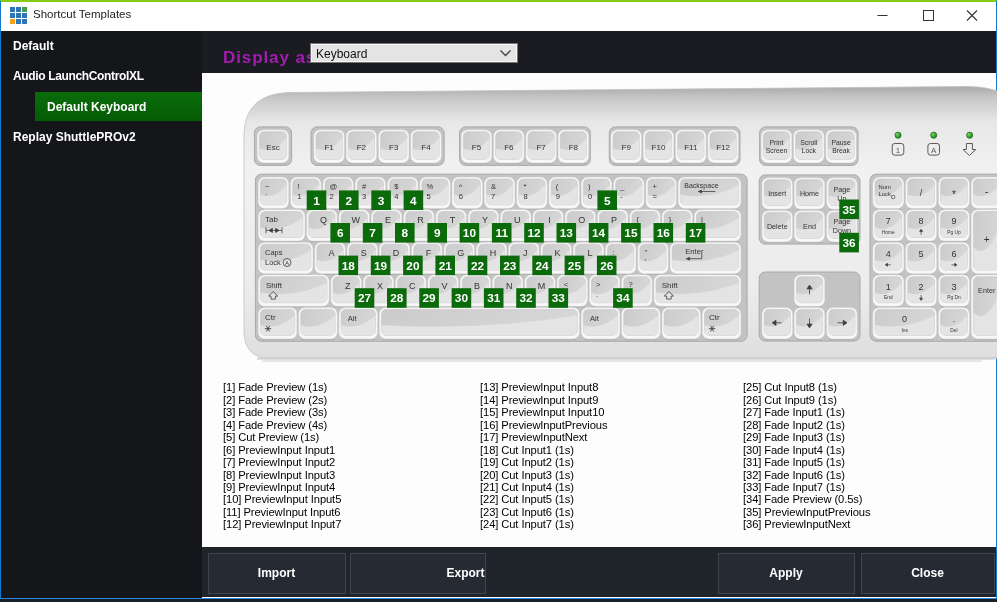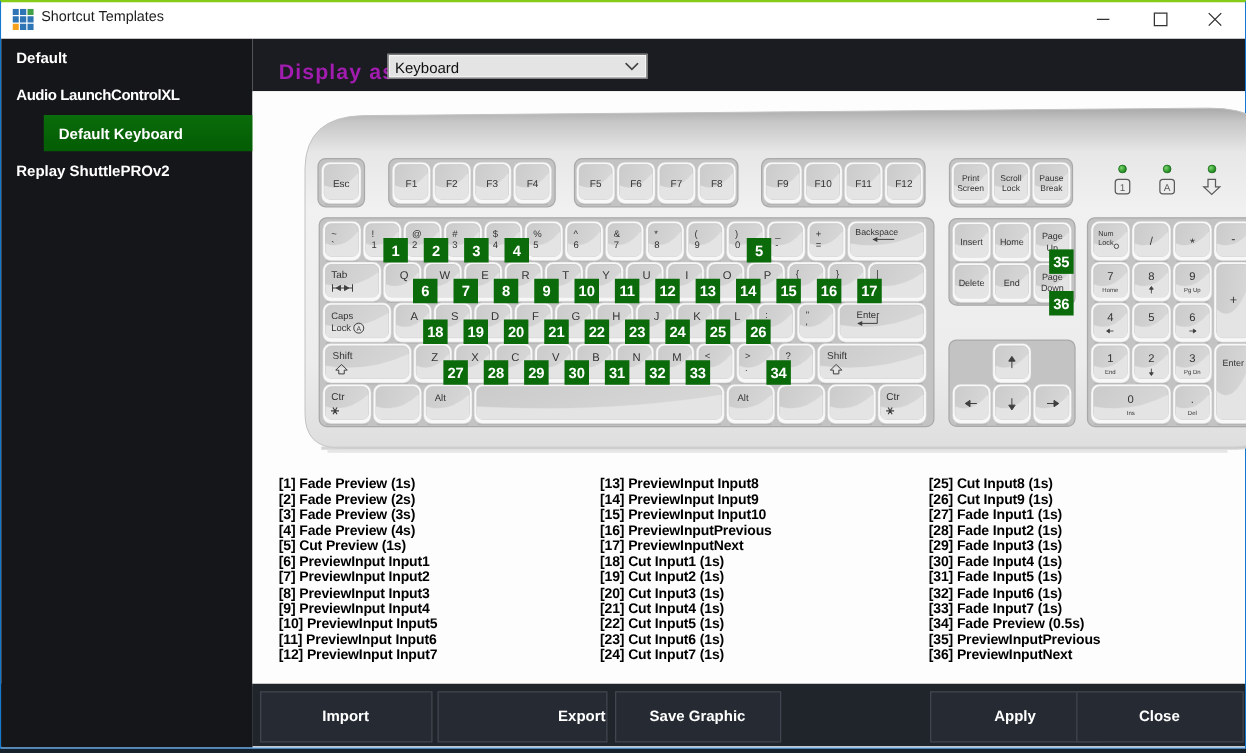--- a/index.html
+++ b/index.html
@@ -15,21 +15,21 @@
   font-size:12px; font-weight:bold; line-height:30px; padding-left:12px; }
 .sbsel { background:linear-gradient(#0a6c0a,#045c04); height:29px;margin-left:34px; }
 #topbar { position:absolute; left:201px; top:29px; width:794px; height:41.5px; background:#1a1c21; }
 #displab { position:absolute; left:222px; top:46px; font-size:17px; font-weight:bold; color:#a21caf; letter-spacing:0.9px; }
 #combo { position:absolute; left:309px; top:40.6px; width:208px; height:20px; background:#e4e4e4;
   border:1px solid #767676; box-shadow:inset 0 0 0 1px #f6f6f6; }
 #combo span { position:absolute; left:5px; top:3px; font-size:12px; color:#101010; }
 #combo svg { position:absolute; right:6px; top:6px; }
 #content { position:absolute; left:201px; top:70.5px; width:794px; height:476.5px; background:#fdfdfd; }
 #kbsvg { position:absolute; left:0px; top:0px;padding-left:32px; }
-.leg { position:absolute; top:379.4px; font-size:11.2px; font-weight:bold; color:#000;
+.leg { position:absolute; top:379.4px; font-size:11.2px; font-weight:normal; color:#000;
   line-height:12.45px; letter-spacing:-0.1px; white-space:pre; }
 #bottombar { position:absolute; left:201px; top:545px; width:794px; height:50.3px; background:#20252c; }
 #bbleft { position:absolute; left:0px; top:545px; width:201px; height:50.3px; background:#14161a; }
 .btn { position:absolute; top:551.3px; height:40.5px; background:#262b33; border:1px solid #40464f;
   color:#fff; font-size:12px; font-weight:bold; text-align:center; line-height:38.5px; }
 </style></head>
 <body>
 <div id="win">
  <div id="titlebar">
   <svg id="appicon" width="17" height="17">
@@ -858,18 +858,17 @@
 <text x="817.1" y="246.0" font-size="11.8" font-weight="bold" text-anchor="middle" fill="#ffffff">36</text>
 </svg></div>
  </div>
  <div class="leg" style="left:222px"><div>[1] Fade Preview (1s)</div><div>[2] Fade Preview (2s)</div><div>[3] Fade Preview (3s)</div><div>[4] Fade Preview (4s)</div><div>[5] Cut Preview (1s)</div><div>[6] PreviewInput Input1</div><div>[7] PreviewInput Input2</div><div>[8] PreviewInput Input3</div><div>[9] PreviewInput Input4</div><div>[10] PreviewInput Input5</div><div>[11] PreviewInput Input6</div><div>[12] PreviewInput Input7</div></div>
  <div class="leg" style="left:479px"><div>[13] PreviewInput Input8</div><div>[14] PreviewInput Input9</div><div>[15] PreviewInput Input10</div><div>[16] PreviewInputPrevious</div><div>[17] PreviewInputNext</div><div>[18] Cut Input1 (1s)</div><div>[19] Cut Input2 (1s)</div><div>[20] Cut Input3 (1s)</div><div>[21] Cut Input4 (1s)</div><div>[22] Cut Input5 (1s)</div><div>[23] Cut Input6 (1s)</div><div>[24] Cut Input7 (1s)</div></div>
  <div class="leg" style="left:742px"><div>[25] Cut Input8 (1s)</div><div>[26] Cut Input9 (1s)</div><div>[27] Fade Input1 (1s)</div><div>[28] Fade Input2 (1s)</div><div>[29] Fade Input3 (1s)</div><div>[30] Fade Input4 (1s)</div><div>[31] Fade Input5 (1s)</div><div>[32] Fade Input6 (1s)</div><div>[33] Fade Input7 (1s)</div><div>[34] Fade Preview (0.5s)</div><div>[35] PreviewInputPrevious</div><div>[36] PreviewInputNext</div></div>
  <div id="bottombar"></div>
  <div id="bbleft"></div>
  <div class="btn" style="left:206.5px; width:138px;">Import</div>
  <div class="btn" style="left:348.5px; width:136px;text-align:right;">Export</div>
- <div class="btn" style="left:490.5px; width:133px;">Save Graphic</div>
- <div class="btn" style="left:716.5px; width:137px;margin-left:26px;">Apply</div>
+ <div class="btn" style="left:716.5px; width:137px;">Apply</div>
  <div class="btn" style="left:859.5px; width:134px;">Close</div>
  <div style="position:absolute; left:-1px; top:595.5px; width:997px; height:1.8px; background:#2e86dd;"></div>
  <div style="position:absolute; left:-1px; top:597.1px; width:997px; height:4.9px; background:#16202b;"></div>
 </div>
 
 </body></html>

